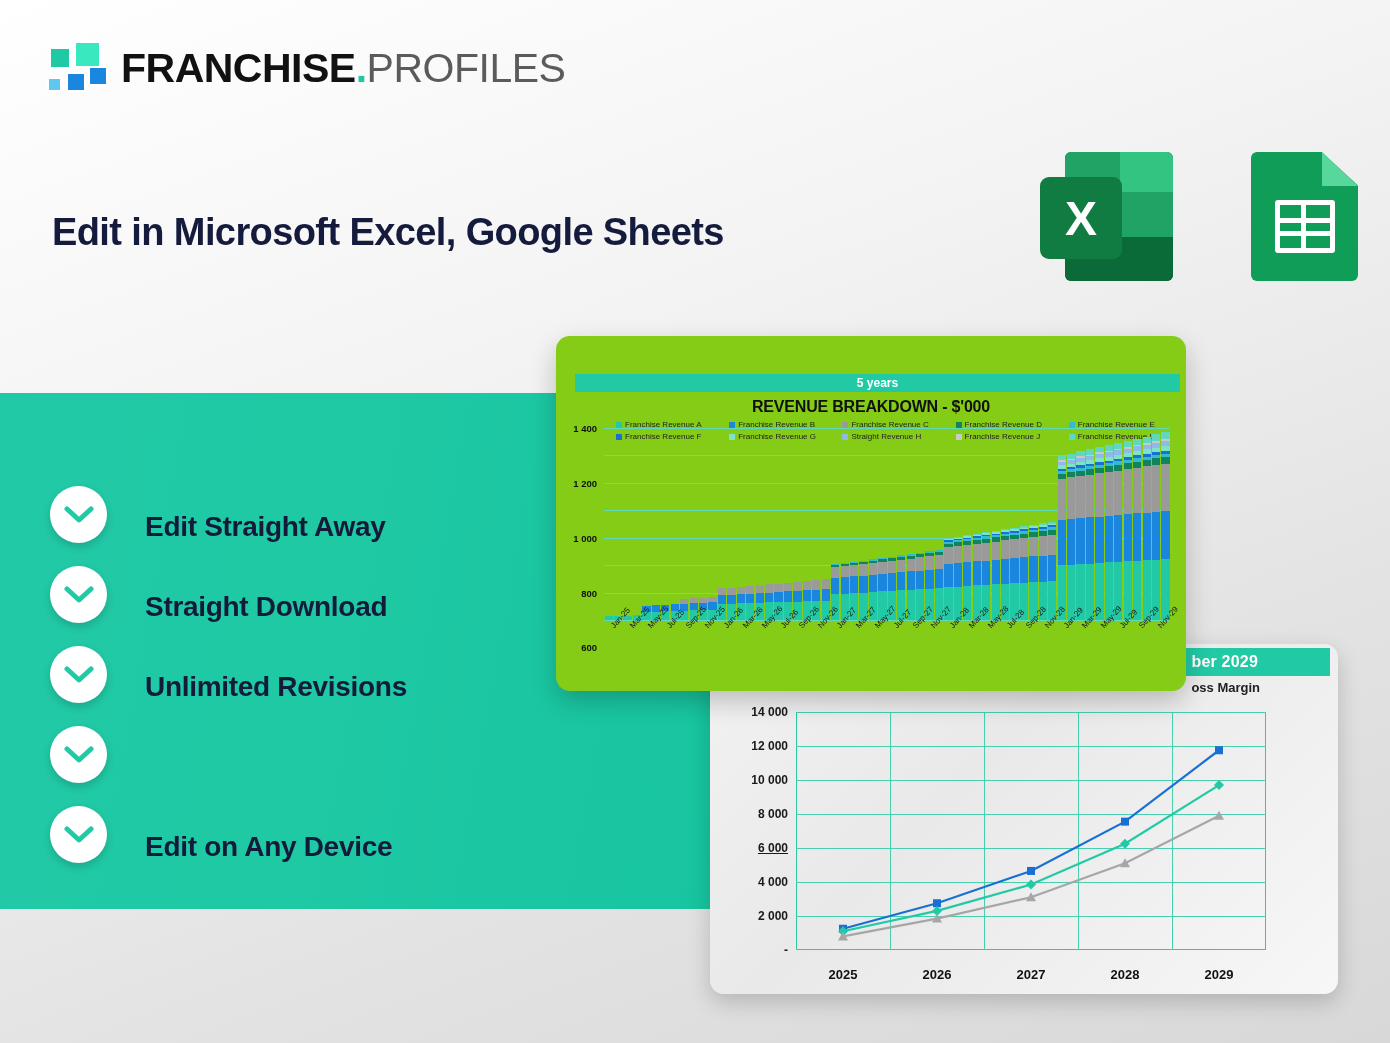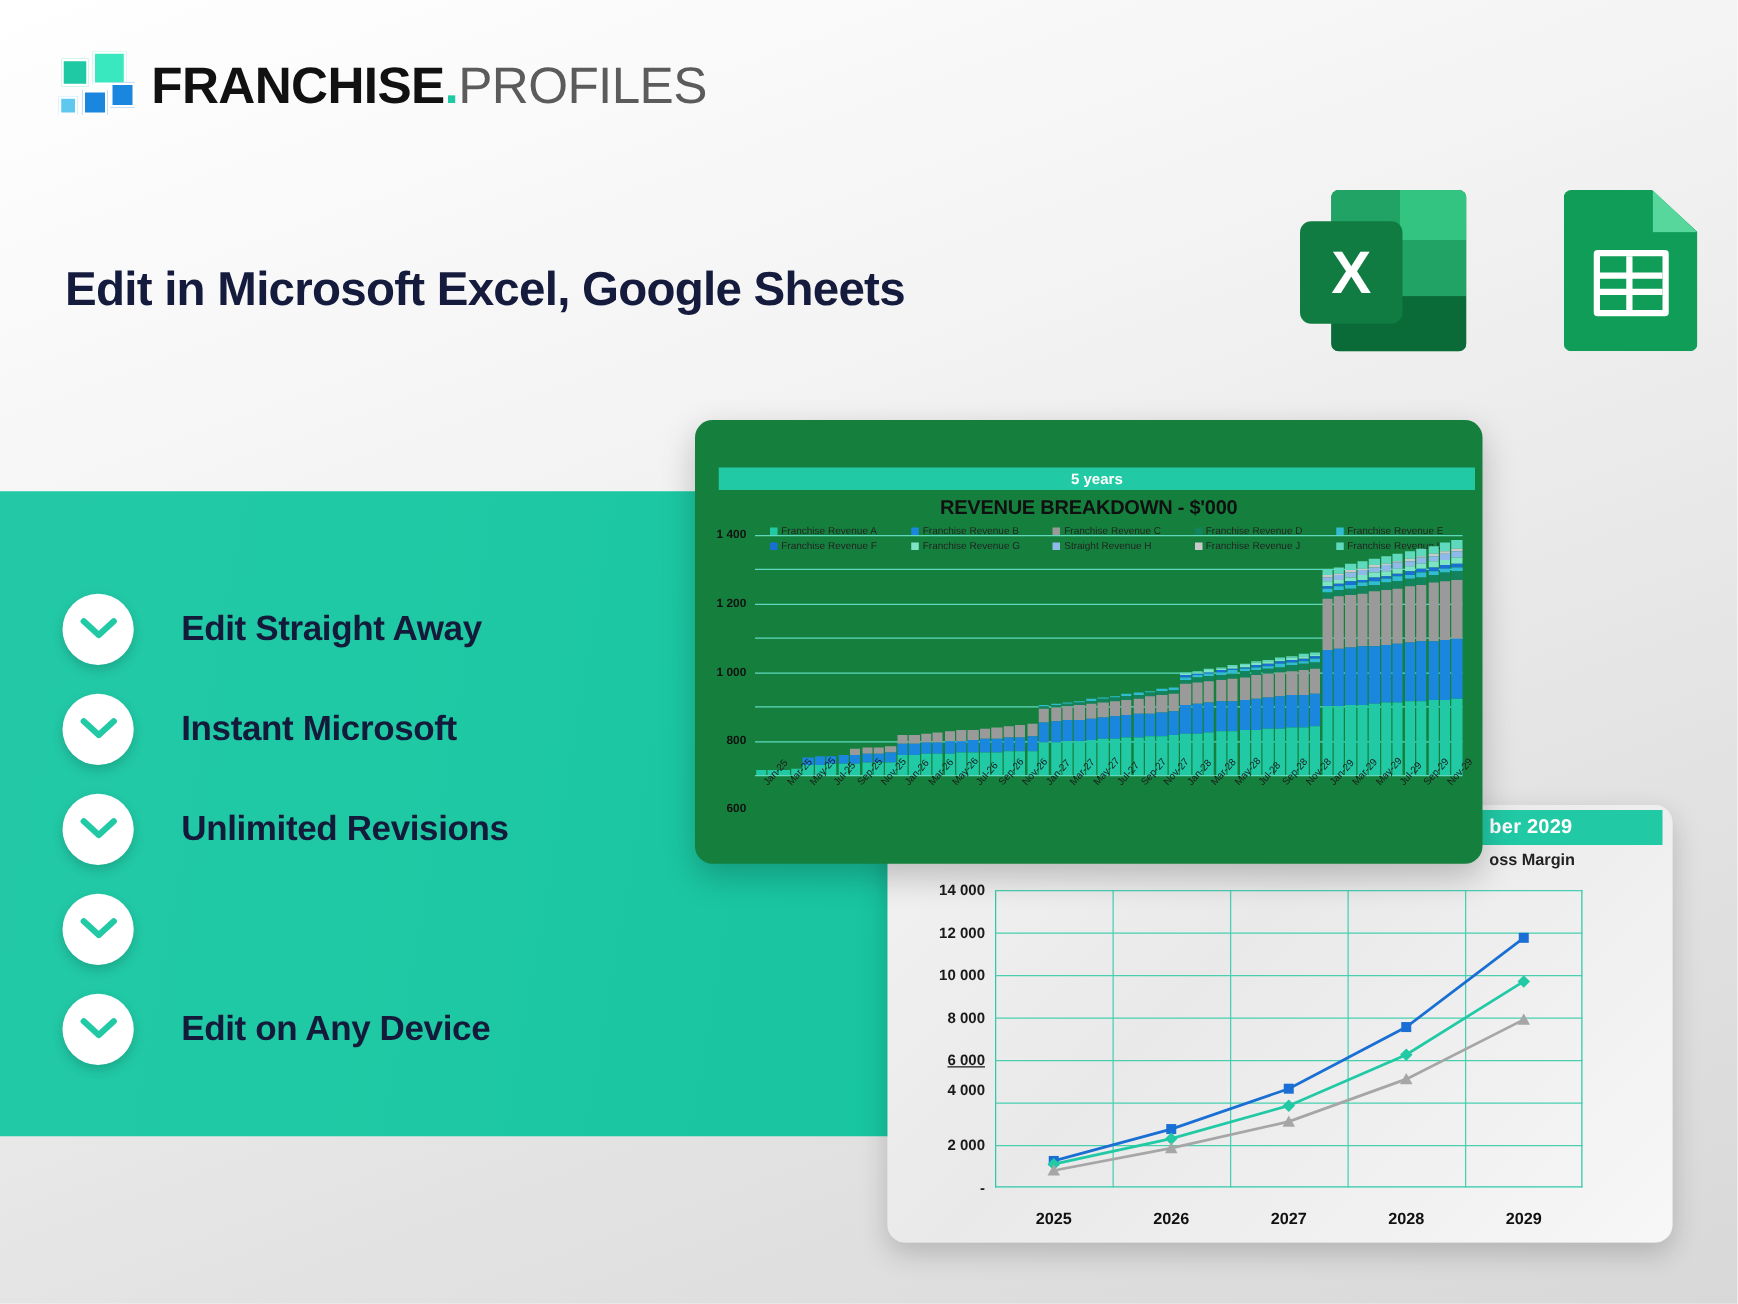--- a/index.html
+++ b/index.html
@@ -72,21 +72,21 @@
     border: 5px solid #ffffff; border-radius: 3px;
   }
   .gs-icon .grid::before, .gs-icon .grid::after {
     content: ""; position: absolute; background: #ffffff;
   }
   .gs-icon .grid::before { left: 0; right: 0; top: 13px; height: 5px; box-shadow: 0 13px 0 #ffffff; }
   .gs-icon .grid::after  { top: 0; bottom: 0; left: 21px; width: 5px; }
 
   
   .features { position: absolute; left: 50px; top: 463px; }
-  .feature { display: flex; align-items: center; height: 80px; }
+  .feature { display: flex; align-items: flex-end; height: 80px; }
   .chev-circle {
     width: 57px; height: 57px; border-radius: 50%; background: #ffffff;
     box-shadow: 0 4px 9px rgba(0,0,0,0.17);
     display: flex; align-items: center; justify-content: center; flex: 0 0 auto;
   }
   .chev-circle svg { display: block; }
   .feature-label {
     margin-left: 38px; font-size: 28px; font-weight: bold;
     color: #131a3a; letter-spacing: -0.3px; white-space: nowrap;
   }
@@ -118,21 +118,21 @@
   }
   .lc-xlab {
     position: absolute; top: 100%; margin-top: 17px; transform: translateX(-50%);
     font-size: 13px; font-weight: bold; color: #111111;
   }
   .lc-svg { position: absolute; inset: 0; overflow: visible; }
 
   
   .card-bar {
     position: absolute; left: 556px; top: 336px; width: 630px; height: 355px;
-    background: #15803d; border-radius: 14px;
+    background: #84cc16; border-radius: 14px;
     box-shadow: 0 10px 26px rgba(0,0,0,0.22);
     overflow: hidden;
   }
   .card-bar .banner {
     position: absolute; left: 19px; top: 38px; right: 6px; height: 18px;
     background: #21c9a5; color: #ffffff; font-size: 12px; font-weight: bold;
     display: flex; align-items: center; justify-content: center;
   }
   .card-bar .title {
     position: absolute; left: 0; right: 0; top: 62px; text-align: center;
@@ -204,21 +204,21 @@
         </svg>
     </span>
     <span class="feature-label">Edit Straight Away</span>
   </div>
   <div class="feature">
     <span class="chev-circle">
       <svg width="30" height="20" viewBox="0 0 30 20">
           <polyline points="3,4 15,15 27,4" fill="none" stroke="#21c9a5" stroke-width="5" stroke-linecap="round" stroke-linejoin="round"></polyline>
         </svg>
     </span>
-    <span class="feature-label">Instant Microsoft</span>
+    <span class="feature-label">Straight Download</span>
   </div>
   <div class="feature">
     <span class="chev-circle">
       <svg width="30" height="20" viewBox="0 0 30 20">
           <polyline points="3,4 15,15 27,4" fill="none" stroke="#21c9a5" stroke-width="5" stroke-linecap="round" stroke-linejoin="round"></polyline>
         </svg>
     </span>
     <span class="feature-label">Unlimited Revisions</span>
   </div>
   <div class="feature">
@@ -241,21 +241,21 @@
 <div class="card-line">
   <div class="banner">ber 2029</div>
   <div class="sub-legend">oss Margin</div>
   <div class="lc-plot">
     <div class="lc-grid"></div>
     <div id="lc-dyn">
         <div class="lc-ylab" style="top: 238px;">-</div>
         <div class="lc-hline" style="top: 204px;"></div>
         <div class="lc-ylab" style="top: 204px;">2 000</div>
         <div class="lc-hline" style="top: 170px;"></div>
-        <div class="lc-ylab" style="top: 160px;">4 000</div>
+        <div class="lc-ylab" style="top: 170px;">4 000</div>
         <div class="lc-hline" style="top: 136px;"></div>
         <div class="lc-ylab" style="top: 136px; text-decoration: underline;">6 000</div>
         <div class="lc-hline" style="top: 102px;"></div>
         <div class="lc-ylab" style="top: 102px;">8 000</div>
         <div class="lc-hline" style="top: 68px;"></div>
         <div class="lc-ylab" style="top: 68px;">10 000</div>
         <div class="lc-hline" style="top: 34px;"></div>
         <div class="lc-ylab" style="top: 34px;">12 000</div>
         <div class="lc-hline" style="top: 0px;"></div>
         <div class="lc-ylab" style="top: 0px;">14 000</div>

